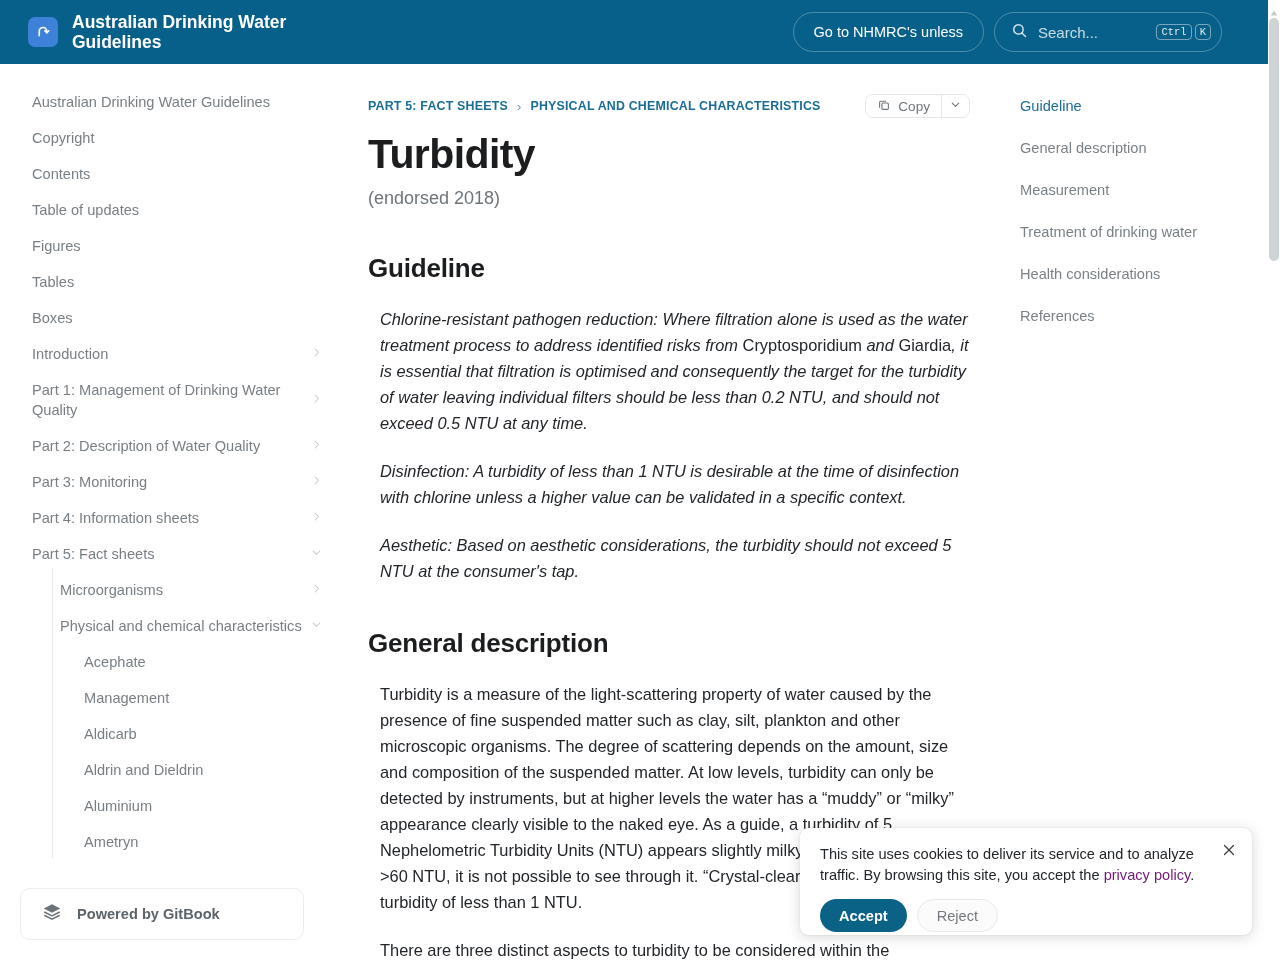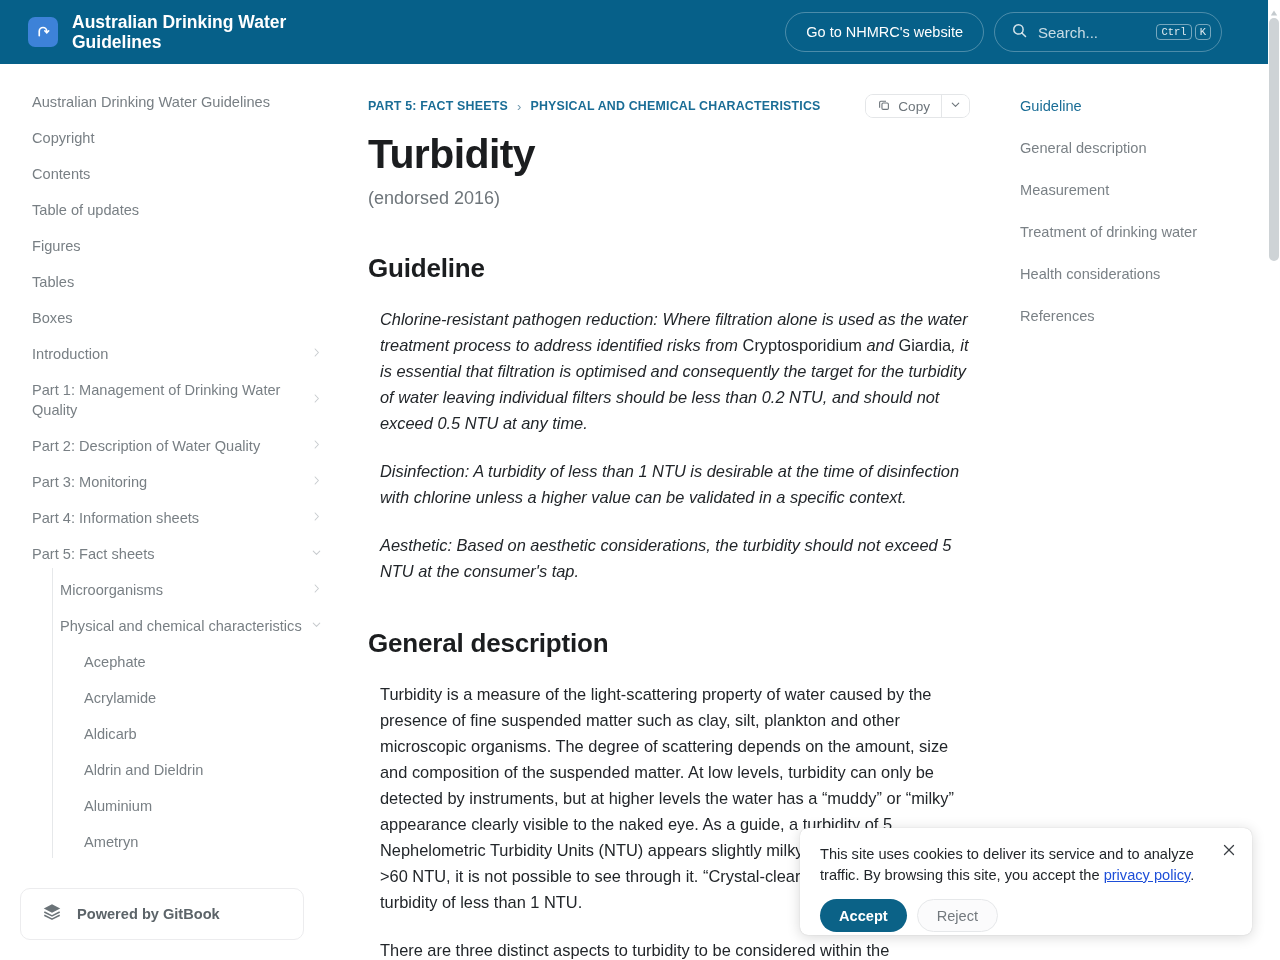--- a/index.html
+++ b/index.html
@@ -199,21 +199,21 @@
     background: #ffffff;
     border-radius: 8px;
     box-shadow: 0 2px 14px rgba(0,0,0,0.16), 0 0 1px rgba(0,0,0,0.22);
     padding: 16px 18px 14px 20px;
     z-index: 60;
   }
   #cookie-text {
     font-size: 14.6px; line-height: 21px; color: #22262a;
     width: 385px;
   }
-  #cookie-text a { color: #1d4ed8; text-decoration: underline; cursor: pointer; }
+  #cookie-text a { color: #701a75; cursor: pointer; }
   #cookie-close {
     position: absolute; right: 14px; top: 13px;
     width: 18px; height: 18px; cursor: pointer;
     color: #3a3f44;
   }
   #cookie-actions { display: flex; align-items: center; gap: 10px; margin-top: 13px; }
   #accept-button {
     height: 33px; padding: 0 19px;
     background: #0b6287; color: #ffffff;
     border: none; border-radius: 17px;
@@ -258,21 +258,21 @@
       <svg width="18" height="18" viewBox="0 0 24 24" fill="none" stroke="#ffffff" stroke-width="2.2" stroke-linecap="round" stroke-linejoin="round">
         <path d="M7 17 L7 11 A5 5 0 0 1 17 11 L17 13"></path>
         <path d="M14.5 10.5 L17 13 L19.5 10.5"></path>
       </svg>
     </span>
     <span id="brand-title">Australian Drinking Water Guidelines</span>
   </div>
 
   <div id="header-right">
     <div id="nhmrc-button">
-      <span>Go to NHMRC's website</span>
+      <span>Go to NHMRC's unless</span>
     </div>
     <div id="search-box">
       <span class="mag">
         <svg width="17" height="17" viewBox="0 0 24 24" fill="none" stroke="rgba(255,255,255,0.82)" stroke-width="2.1" stroke-linecap="round">
           <circle cx="10.5" cy="10.5" r="6.6"></circle>
           <line x1="15.4" y1="15.4" x2="20.5" y2="20.5"></line>
         </svg>
       </span>
       <span id="search-placeholder">Search...</span>
       <span class="kbd">Ctrl</span>
@@ -360,21 +360,21 @@
             <span class="label">Physical and chemical characteristics</span>
             <span class="chev"><svg width="13" height="13" viewBox="0 0 24 24" fill="none" stroke="#9aa1a6" stroke-width="1.9" stroke-linecap="round" stroke-linejoin="round">
                 <path d="M6 9.5 L12 15.5 L18 9.5"></path>
               </svg></span>
           </div>
           <div class="nav-item lvl3">
             <span class="label">Acephate</span>
             <span class="chev"></span>
           </div>
           <div class="nav-item lvl3">
-            <span class="label">Acrylamide</span>
+            <span class="label">Management</span>
             <span class="chev"></span>
           </div>
           <div class="nav-item lvl3">
             <span class="label">Aldicarb</span>
             <span class="chev"></span>
           </div>
           <div class="nav-item lvl3">
             <span class="label">Aldrin and Dieldrin</span>
             <span class="chev"></span>
           </div>
@@ -422,21 +422,21 @@
           <span>
             <svg width="13" height="13" viewBox="0 0 24 24" fill="none" stroke="#6d757b" stroke-width="2" stroke-linecap="round" stroke-linejoin="round">
               <path d="M6 9.5 L12 15.5 L18 9.5"></path>
             </svg>
           </span>
         </div>
       </div>
     </div>
 
     <h1 id="doc-title">Turbidity</h1>
-    <div id="doc-subtitle">(endorsed 2016)</div>
+    <div id="doc-subtitle">(endorsed 2018)</div>
 
     <div id="sections">
         <h2 class="sec">Guideline</h2>
         <p class="body italic"><span>Chlorine-resistant pathogen reduction: Where filtration alone is used as the water treatment process to address identified risks from </span><span class="upright">Cryptosporidium</span><span> and </span><span class="upright">Giardia</span><span>, it is essential that filtration is optimised and consequently the target for the turbidity of water leaving individual filters should be less than 0.2 NTU, and should not exceed 0.5 NTU at any time.</span></p>
         <p class="body italic"><span>Disinfection: A turbidity of less than 1 NTU is desirable at the time of disinfection with chlorine unless a higher value can be validated in a specific context.</span></p>
         <p class="body italic"><span>Aesthetic: Based on aesthetic considerations, the turbidity should not exceed 5 NTU at the consumer's tap.</span></p>
         <h2 class="sec">General description</h2>
         <p class="body"><span>Turbidity is a measure of the light-scattering property of water caused by the presence of fine suspended matter such as clay, silt, plankton and other microscopic organisms. The degree of scattering depends on the amount, size and composition of the suspended matter. At low levels, turbidity can only be detected by instruments, but at higher levels the water has a “muddy” or “milky” appearance clearly visible to the naked eye. As a guide, a turbidity of 5 Nephelometric Turbidity Units (NTU) appears slightly milky in a glass, while at &gt;60 NTU, it is not possible to see through it. “Crystal-clear” water usually has a turbidity of less than 1 NTU.</span></p>
         <p class="body"><span>There are three distinct aspects to turbidity to be considered within the</span></p>
       </div>

